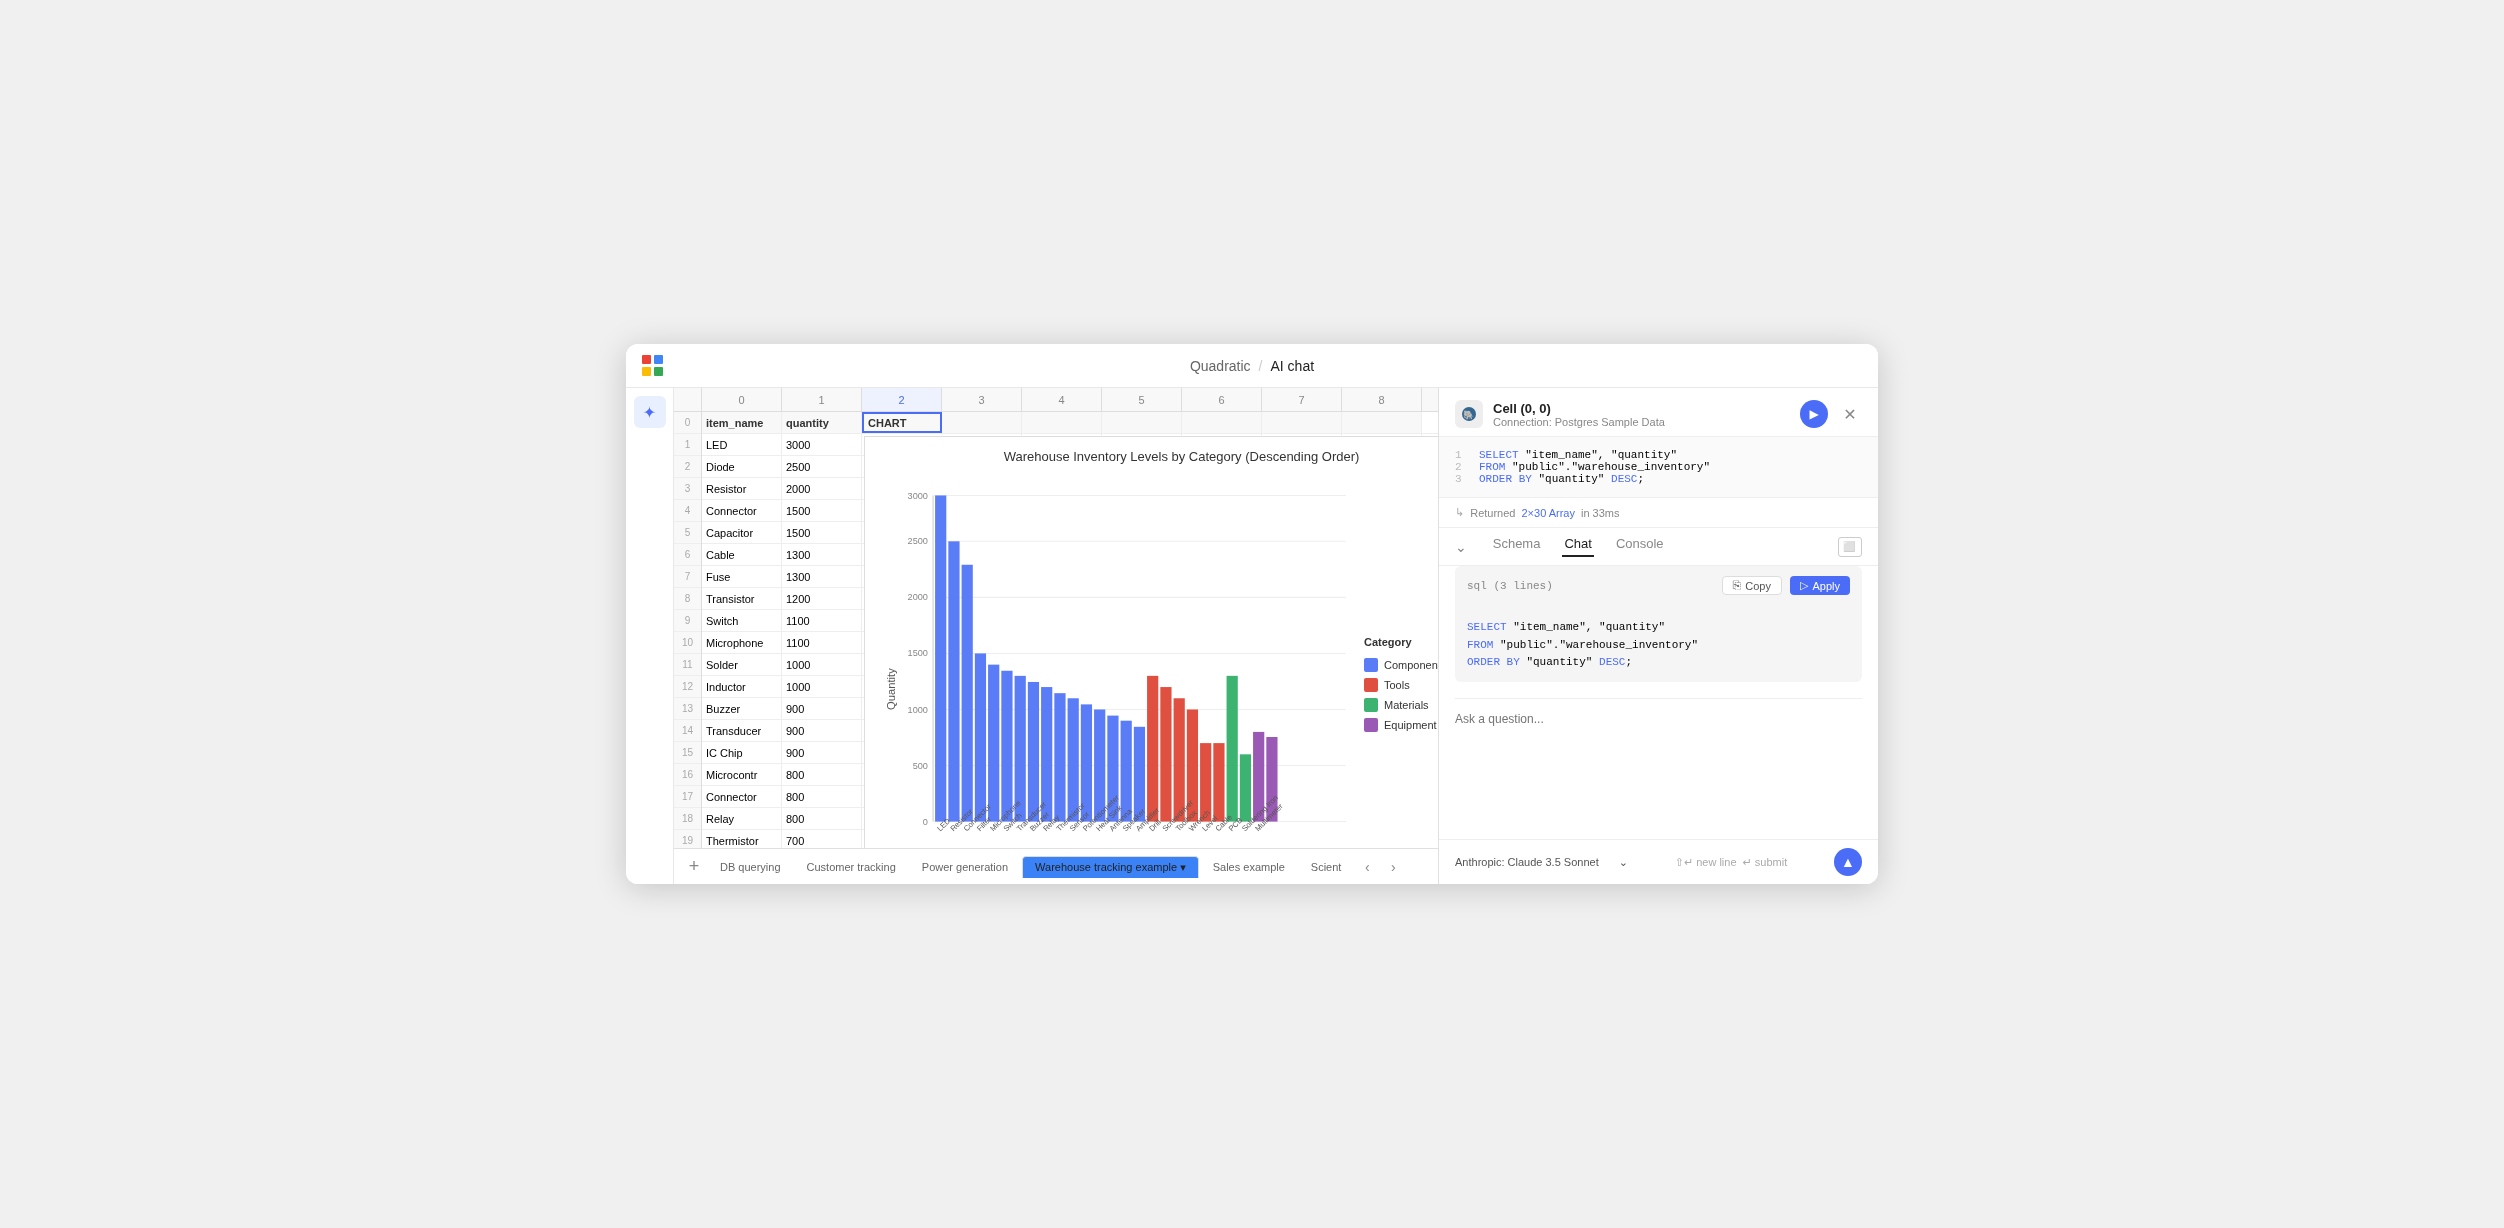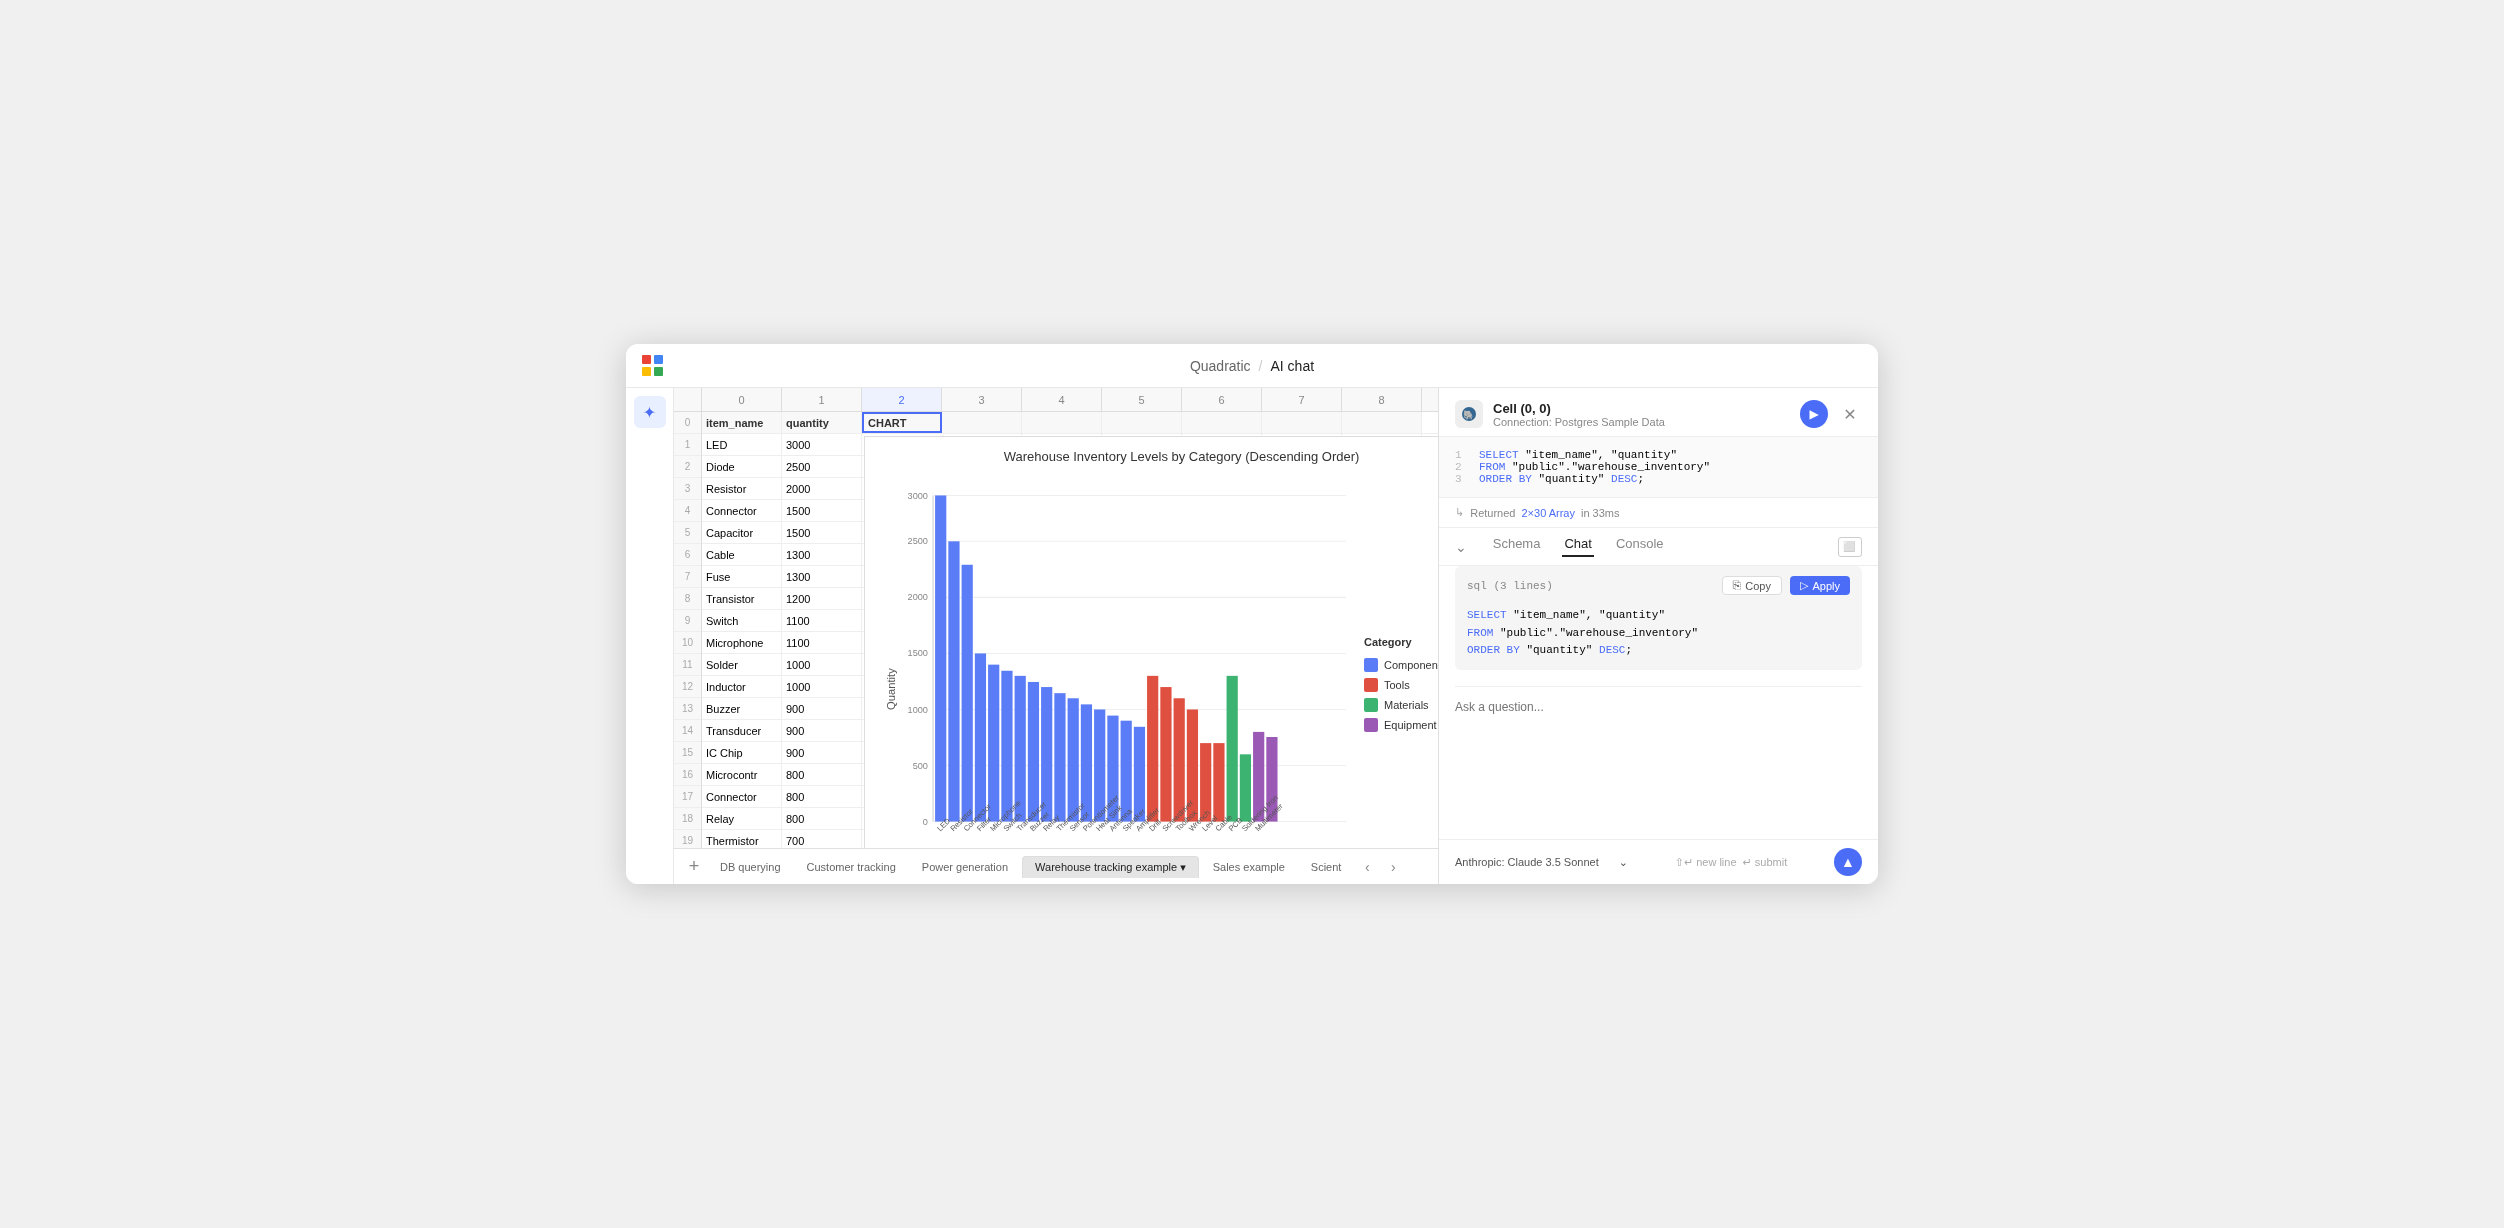--- a/index.html
+++ b/index.html
@@ -71,36 +71,36 @@
     .returned-arrow { color: #aaa; }
     .returned-highlight { color: #4a6cf7; }
     .panel-tabs { display: flex; align-items: center; padding: 0 16px; border-bottom: 1px solid #eee; gap: 20px; height: 38px; }
     .collapse-btn { color: #888; font-size: 14px; cursor: pointer; margin-right: 4px; }
     .tab-item { font-size: 13px; color: #888; cursor: pointer; padding: 0 2px 4px; border-bottom: 2px solid transparent; }
     .tab-item.active { color: #222; border-bottom: 2px solid #222; font-weight: 500; }
     .expand-btn { margin-left: auto; width: 24px; height: 20px; border: 1px solid #ccc; border-radius: 3px; display: flex; align-items: center; justify-content: center; font-size: 10px; color: #888; cursor: pointer; }
     .user-prompt-box { margin: 12px 16px; border: 2px solid #4a6cf7; border-radius: 8px; padding: 10px; font-size: 12px; color: #333; min-height: 60px; }
     .ai-response-box { margin: 0 16px 8px; }
     .code-snippet { background: #f5f5f5; border-radius: 6px; padding: 10px 12px; margin-bottom: 8px; font-size: 11px; font-family: 'Courier New', monospace; }
-    .code-snippet-header { display: flex; align-items: center; justify-content: space-between; margin-bottom: 12px; }
+    .code-snippet-header { display: flex; align-items: center; justify-content: space-between; margin-bottom: 24px; }
     .code-snippet-label { color: #888; font-size: 11px; }
     .snippet-actions { display: flex; gap: 8px; }
     .snippet-btn { padding: 2px 10px; border-radius: 4px; font-size: 11px; cursor: pointer; border: 1px solid #ddd; background: white; color: #555; display: flex; align-items: center; gap: 4px; }
     .snippet-btn.apply { background: #4a6cf7; color: white; border: none; }
     .code-snippet-body { font-family: 'Courier New', monospace; font-size: 11px; line-height: 1.6; }
     .ai-desc { font-size: 12px; color: #444; line-height: 1.5; margin: 0 16px 8px; }
     .ask-input-area { margin: 0 16px; border-top: 1px solid #eee; padding-top: 10px; }
     .ask-input { width: 100%; border: none; outline: none; font-size: 12px; color: #aaa; background: transparent; }
     .panel-footer { padding: 8px 16px; border-top: 1px solid #eee; margin-top: auto; display: flex; align-items: center; justify-content: space-between; }
     .model-selector { font-size: 11px; color: #555; display: flex; align-items: center; gap: 20px; cursor: pointer; }
     .footer-hint { font-size: 11px; color: #aaa; display: flex; align-items: center; gap: 6px; }
     .send-btn { width: 28px; height: 28px; border-radius: 50%; background: #4a6cf7; border: none; cursor: pointer; display: flex; align-items: center; justify-content: center; color: white; font-size: 14px; }
     .sheet-tabs { height: 36px; border-top: 1px solid #e0e0e0; display: flex; align-items: center; padding: 0 8px; gap: 2px; background: white; }
     .sheet-tab { padding: 4px 12px; font-size: 11px; border-radius: 4px 4px 0 0; cursor: pointer; color: #666; }
-    .sheet-tab.active { background: #e5e5e5; border: 1px solid #ddd; border-bottom: none; color: #222; font-weight: 500; font-size: 11px; }
+    .sheet-tab.active { background: #3b82f6; border: 1px solid #ddd; border-bottom: none; color: #222; font-weight: 500; font-size: 11px; }
     .sheet-tab-nav { width: 24px; height: 24px; display: flex; align-items: center; justify-content: center; cursor: pointer; color: #888; font-size: 14px; border-radius: 4px; }
     .add-sheet-btn { width: 24px; height: 24px; display: flex; align-items: center; justify-content: center; cursor: pointer; color: #888; font-size: 18px; border-radius: 4px; }
   </style>
 </head>
 <body>
 
 <div class="app-container">
 
   <div class="title-bar">
     <div class="logo">

